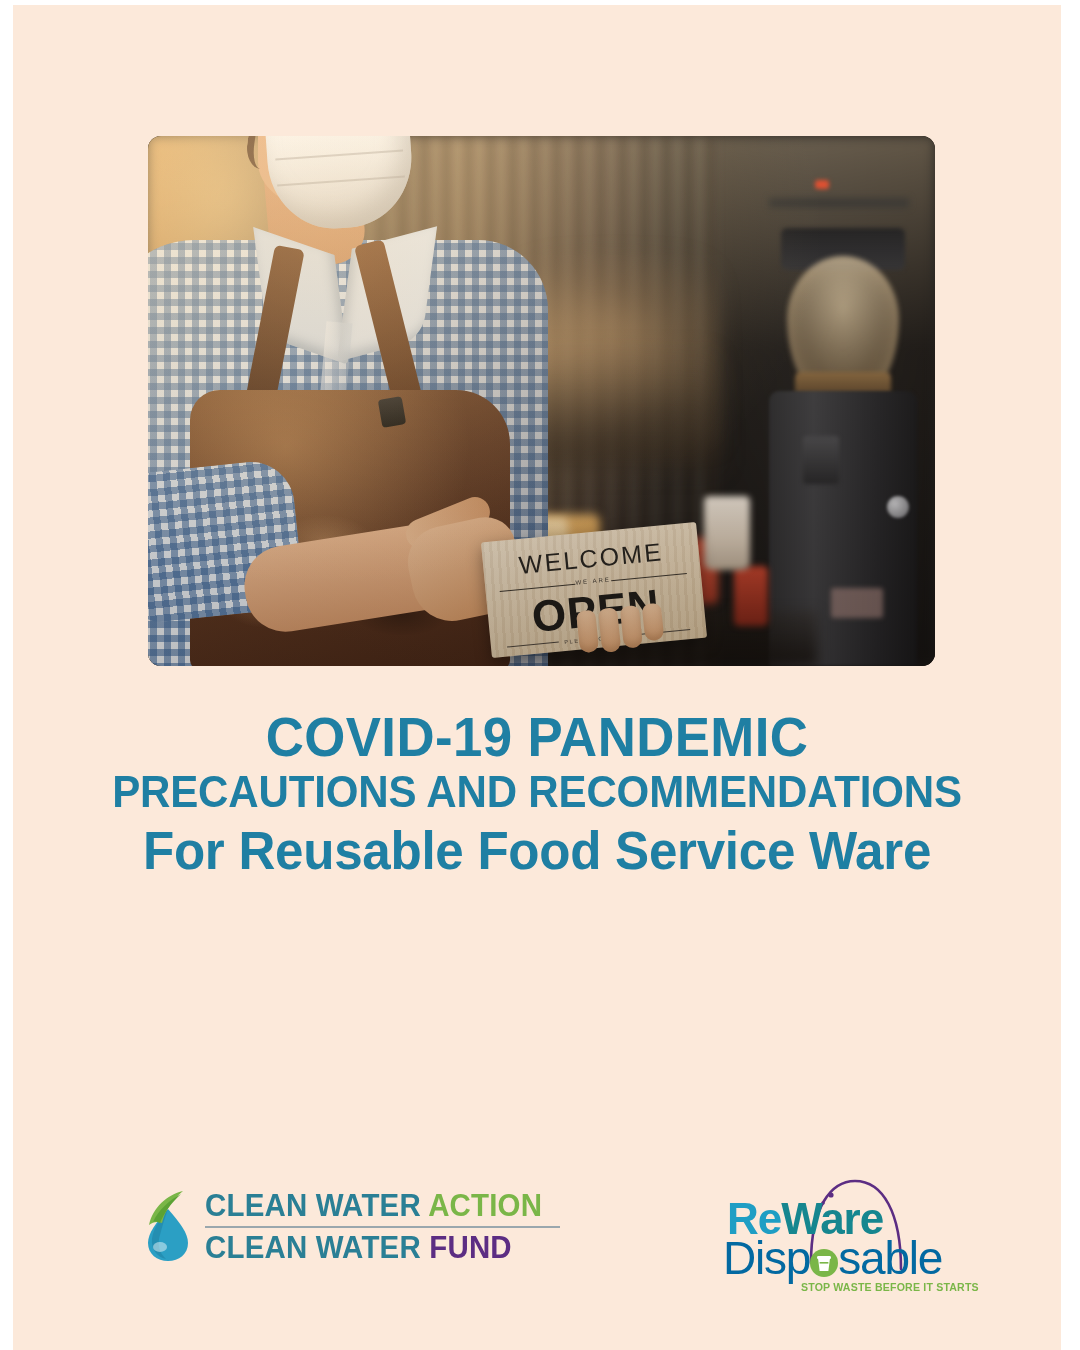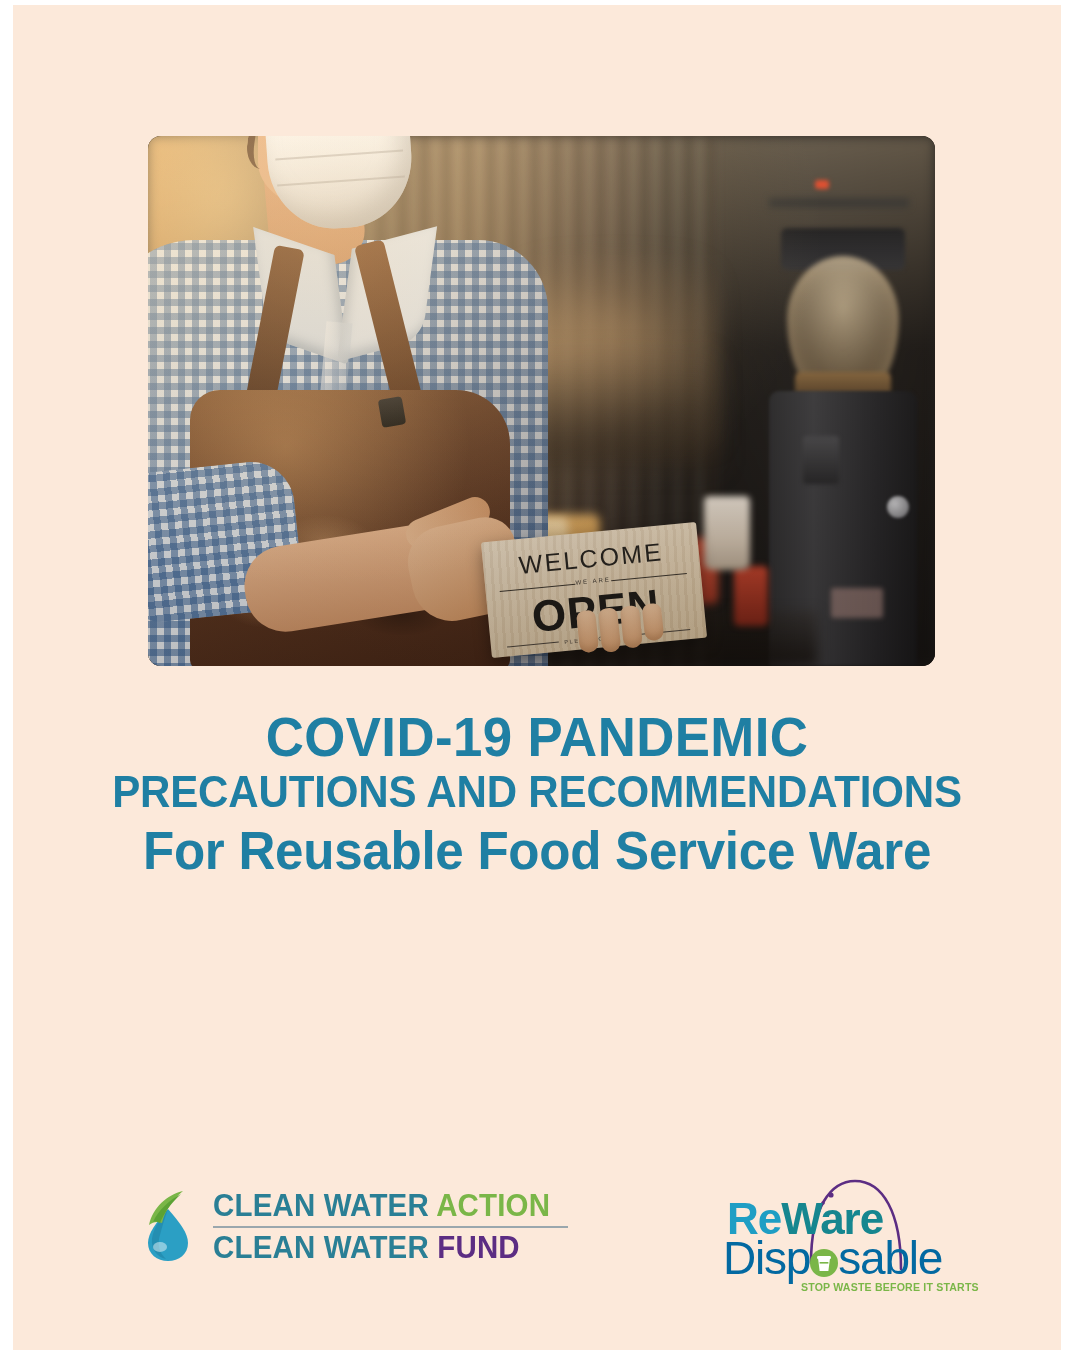--- a/index.html
+++ b/index.html
@@ -549,21 +549,21 @@
     height: 130px;
   }
 
   
   .cwa {
     position: absolute;
     left: 130px;
     top: 18px;
     display: flex;
     align-items: center;
-    gap: 20px;
+    gap: 12px;
   }
   .cwa-drop { width: 50px; height: 74px; flex: none; }
   .cwa-text { line-height: 1; }
   .cwa-row {
     font-size: 31px;
     font-weight: bold;
     letter-spacing: .2px;
     white-space: nowrap;
     font-family: "Liberation Sans Narrow", "Liberation Sans", sans-serif;
     transform: scaleX(.95);

